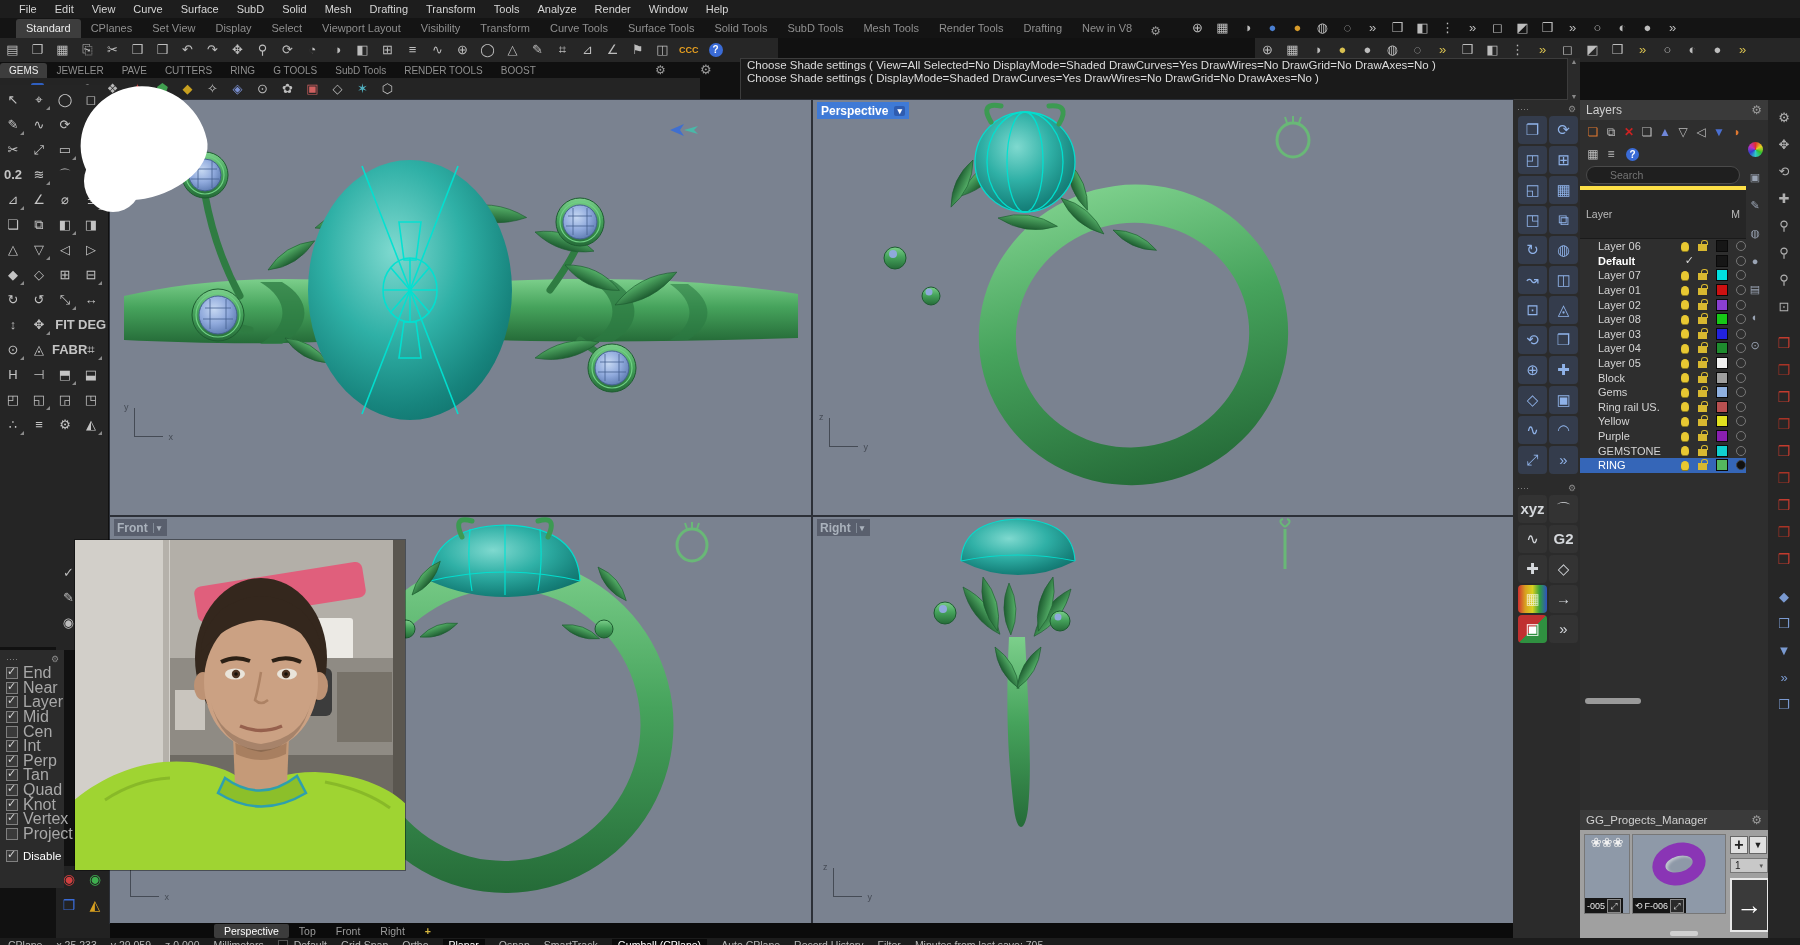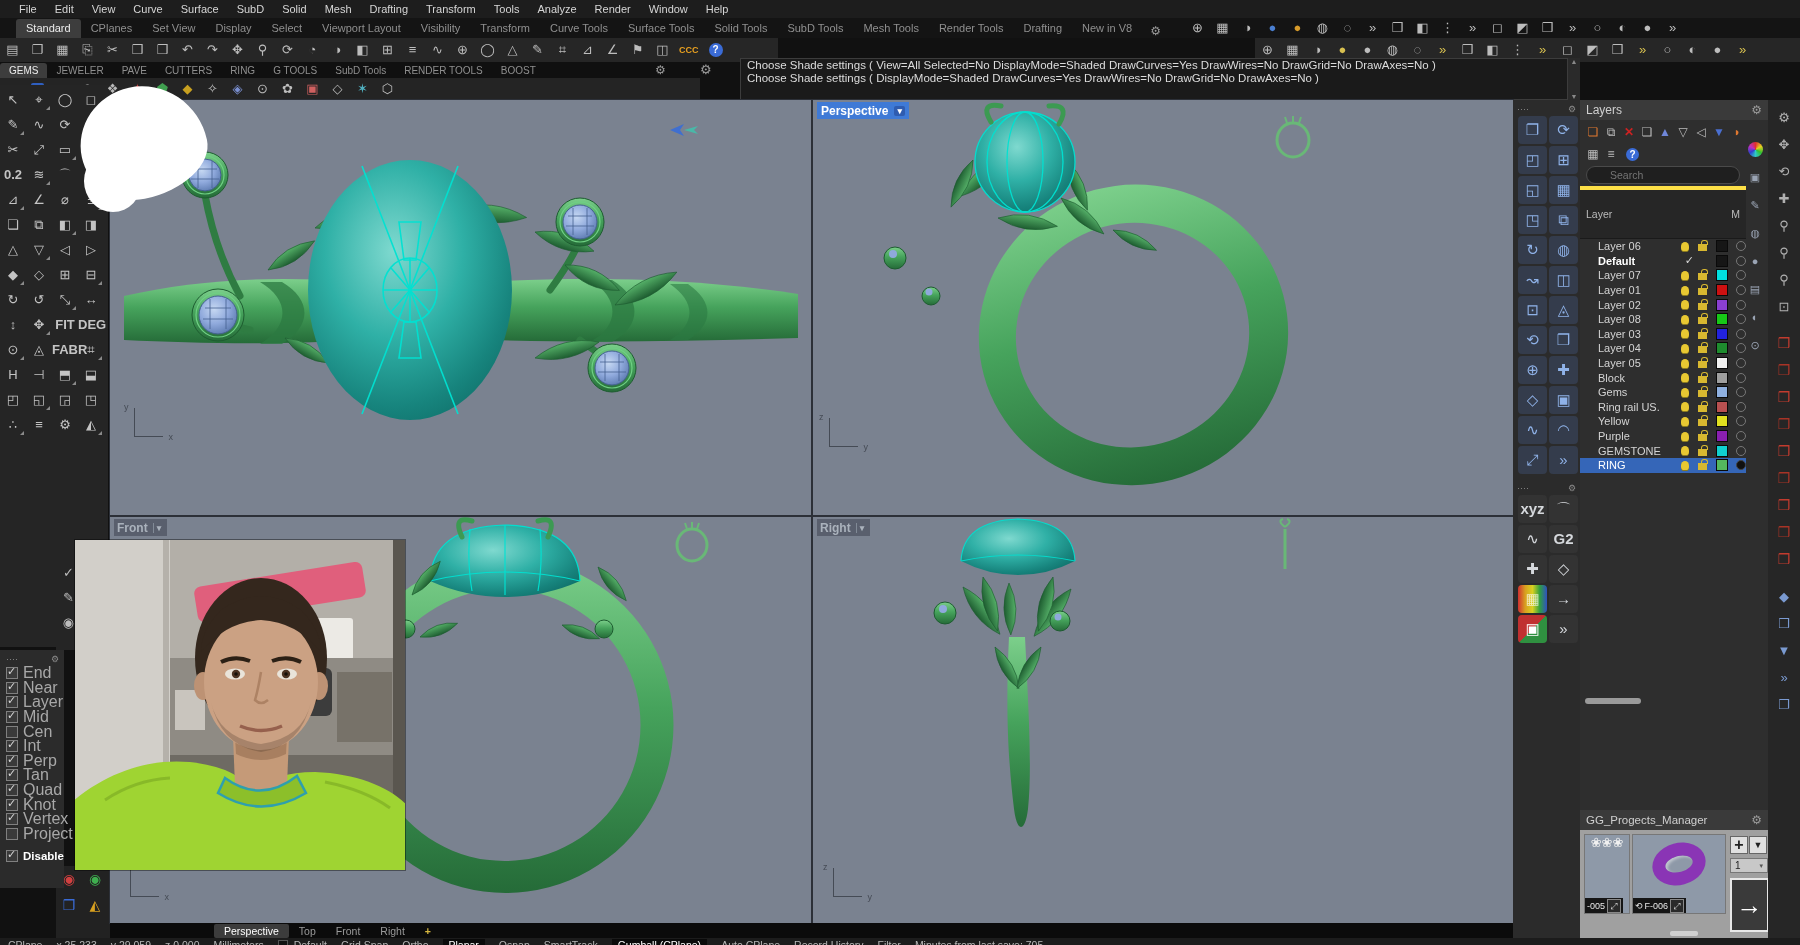--- a/index.html
+++ b/index.html
@@ -48,21 +48,21 @@
   .dock-c .gi:nth-child(1){color:#d04040;} .dock-c .gi:nth-child(2){color:#3fae4f;}
   .dock-c .gi:nth-child(3){color:#3a6bd6;} .dock-c .gi:nth-child(4){color:#d8a020;}
   
   .osnap{left:0;top:650px;width:64px;height:238px;background:#2b2b2b;box-sizing:border-box;padding:2px 0 0 6px;}
   .osnap-head{display:flex;justify-content:space-between;align-items:center;padding-right:5px;color:#8a8a8a;font-size:9px;height:14px;}
   .osrow{display:flex;align-items:center;height:14.6px;}
   .cb{width:10px;height:10px;border:1px solid #808080;background:#3a3a3a;margin-right:5px;position:relative;flex:none;}
   .cb.on::after{content:"✓";position:absolute;left:0px;top:-3px;font-size:11px;color:#d8d8d8;}
   .oslabel{font-size:16px;color:#a8a8a8;white-space:nowrap;}
   .disrow{margin-top:8px;}
-  .disrow .oslabel{color:#fff;font-weight:bold;font-size:11.5px;}
+  .disrow .oslabel{color:#fff;font-weight:normal;font-size:11.5px;}
   
   .vpwrap{left:110px;top:100px;width:1403px;height:823px;background:#0e0e0e;}
   .vp{position:absolute;background:#7a8290;overflow:hidden;outline:1px solid #2c3038;}
   .vplabel{position:absolute;left:4px;top:2px;display:flex;align-items:center;height:17px;font-size:12px;font-weight:bold;z-index:5;}
   .vplabel.dim{background:rgba(62,68,80,0.55);color:#aab2bc;padding:0 3px;}
   .vplabel.dim .dd{border-left:1px solid #818a96;margin-left:5px;padding:0 3px;font-size:9px;}
   .vplabel.act{background:#3f7ad6;color:#fff;padding:0 4px;}
   .vplabel.act .dd{background:#2f5cb0;margin-left:6px;padding:0 3px;font-size:9px;border-radius:2px;}
   .axisw{position:absolute;width:28px;height:28px;border-left:1.5px solid #454b55;border-bottom:1.5px solid #454b55;z-index:4;}
   .axisw .ay{position:absolute;left:-11px;top:-6px;font-size:9px;color:#454b55;}

